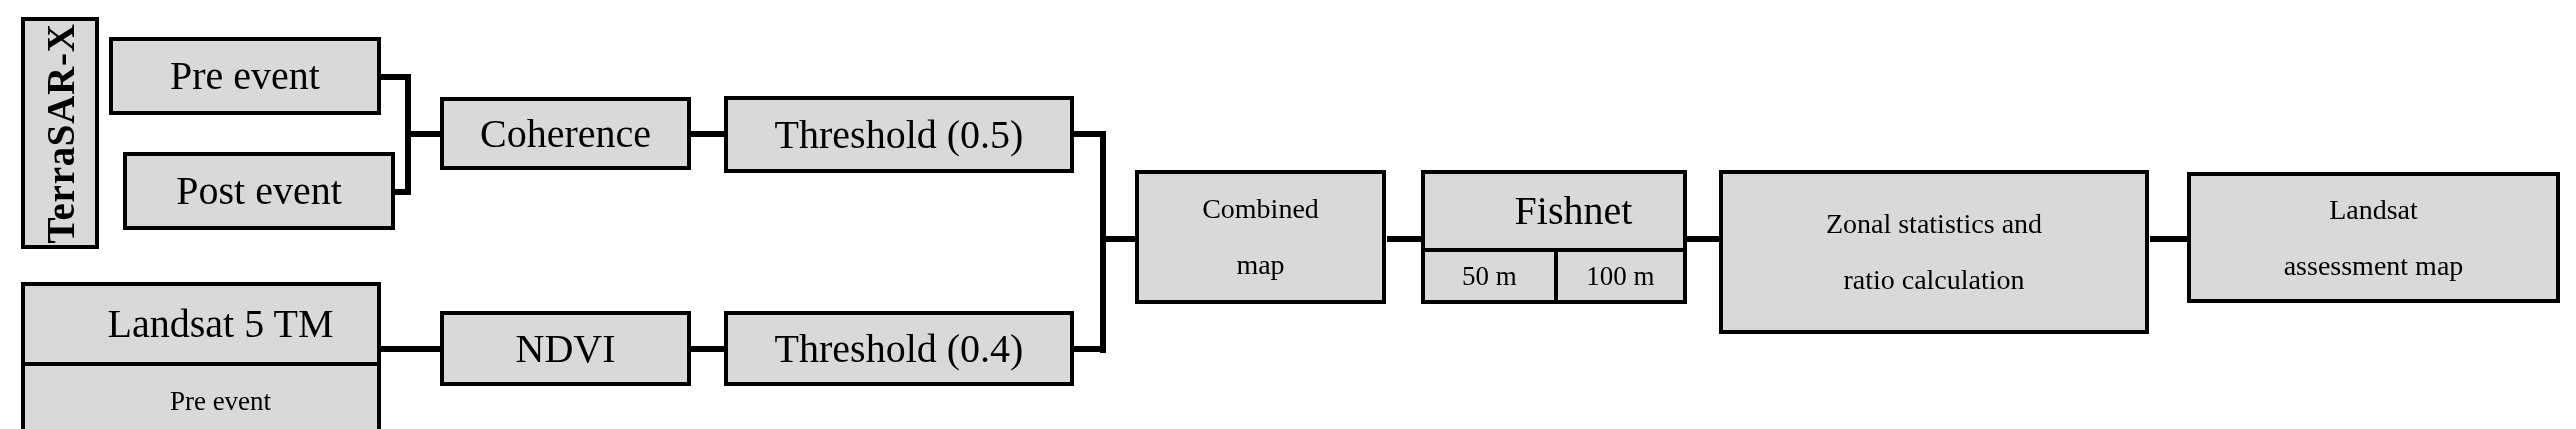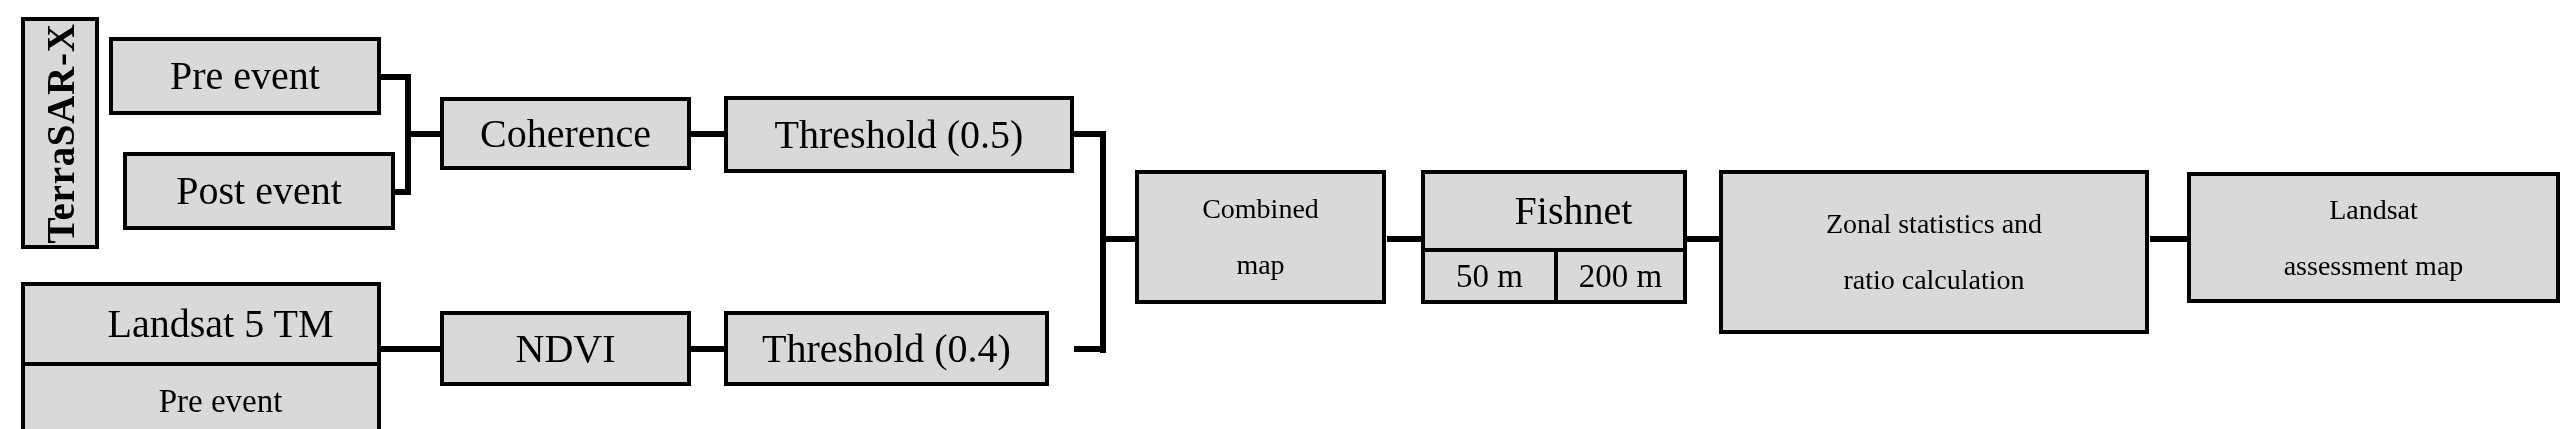--- a/index.html
+++ b/index.html
@@ -16,21 +16,21 @@
     background:#d9d9d9;
     border:4.3px solid #000000;
     box-sizing:border-box;
     display:flex;
     align-items:center;
     justify-content:center;
     text-align:center;
   }
   .label{font-size:40px;line-height:1.05;white-space:nowrap;}
   .label2{font-size:28px;line-height:56px;}
-  .sub{font-size:33px;}
+  .sub{font-size:27px;}
   .conn{position:absolute;background:#000000;}
   
   .vert-label{
     transform:rotate(-90deg);
     white-space:nowrap;
     font-size:39px;
     font-weight:bold;
     letter-spacing:0.7px;
   }
   
@@ -92,41 +92,41 @@
   </div>
 
   <div class="node" style="left:724px;top:96px;width:350px;height:77px;">
     <span class="label">Threshold (0.5)</span>
   </div>
 
   <div class="node" style="left:440px;top:311px;width:251px;height:75px;">
     <span class="label">NDVI</span>
   </div>
 
-  <div class="node" style="left:724px;top:311px;width:325px;height:75px;">
+  <div class="node" style="left:724px;top:311px;width:350px;height:75px;">
     <span class="label">Threshold (0.4)</span>
   </div>
 
   <div class="node" style="left:1135px;top:170px;width:251px;height:134px;">
     <div class="label2">
       <div>Combined</div>
       <div>map</div>
     </div>
   </div>
 
   <div class="node stack" style="left:1421px;top:170px;width:266px;height:134px;">
     <div class="row row-top" style="height:74px;">
       <span class="label">Fishnet</span>
     </div>
     <div class="cells" style="flex:1;">
       <div class="cell cell-left" style="width:129px;">
         <span class="sub">50 m</span>
       </div>
       <div class="cell" style="flex:1;">
-        <span class="sub">200 m</span>
+        <span class="sub">100 m</span>
       </div>
     </div>
   </div>
 
   <div class="node" style="left:1719px;top:170px;width:430px;height:164px;">
     <div class="label2">
       <div>Zonal statistics and</div>
       <div>ratio calculation</div>
     </div>
   </div>

